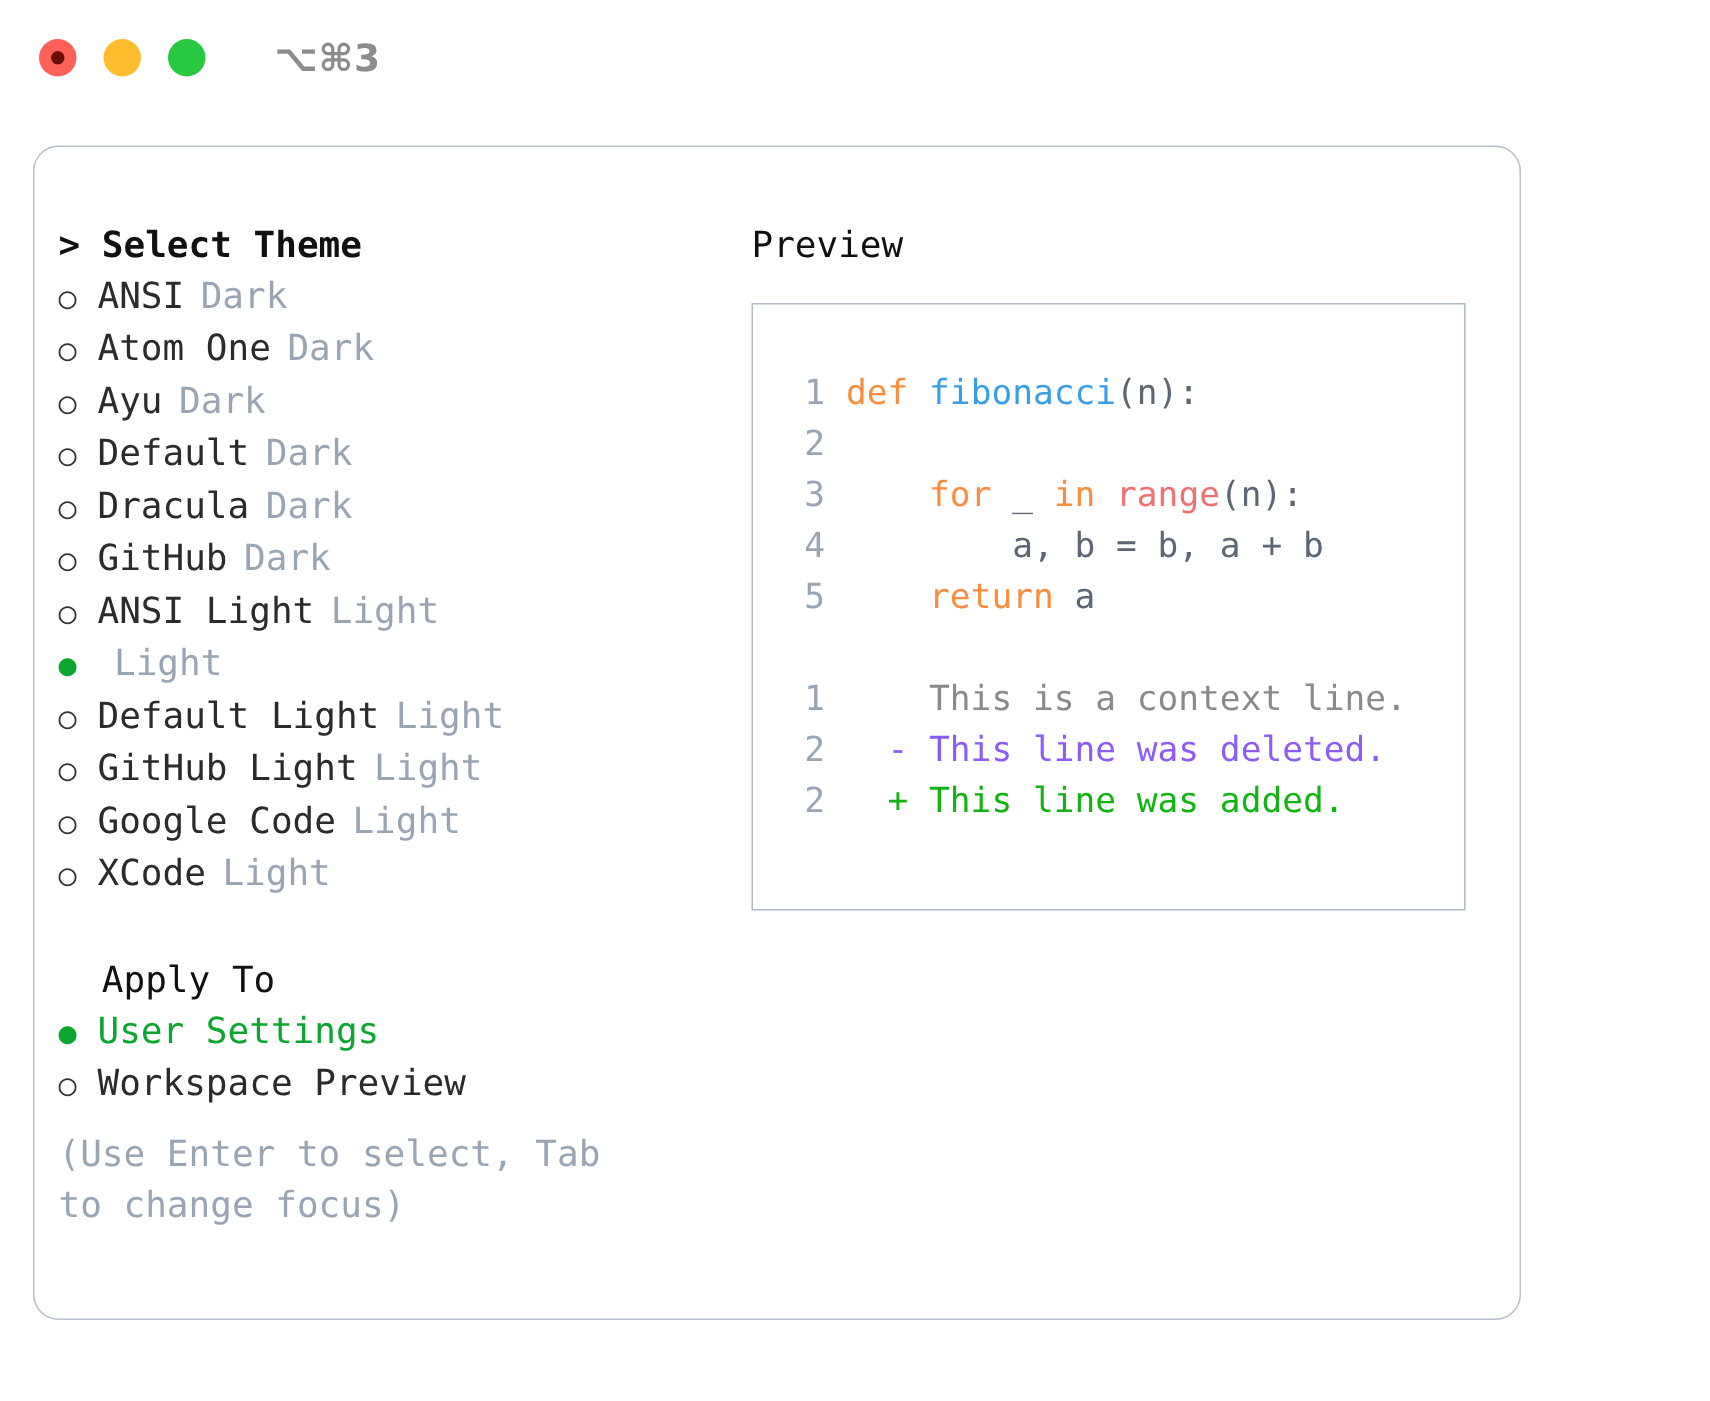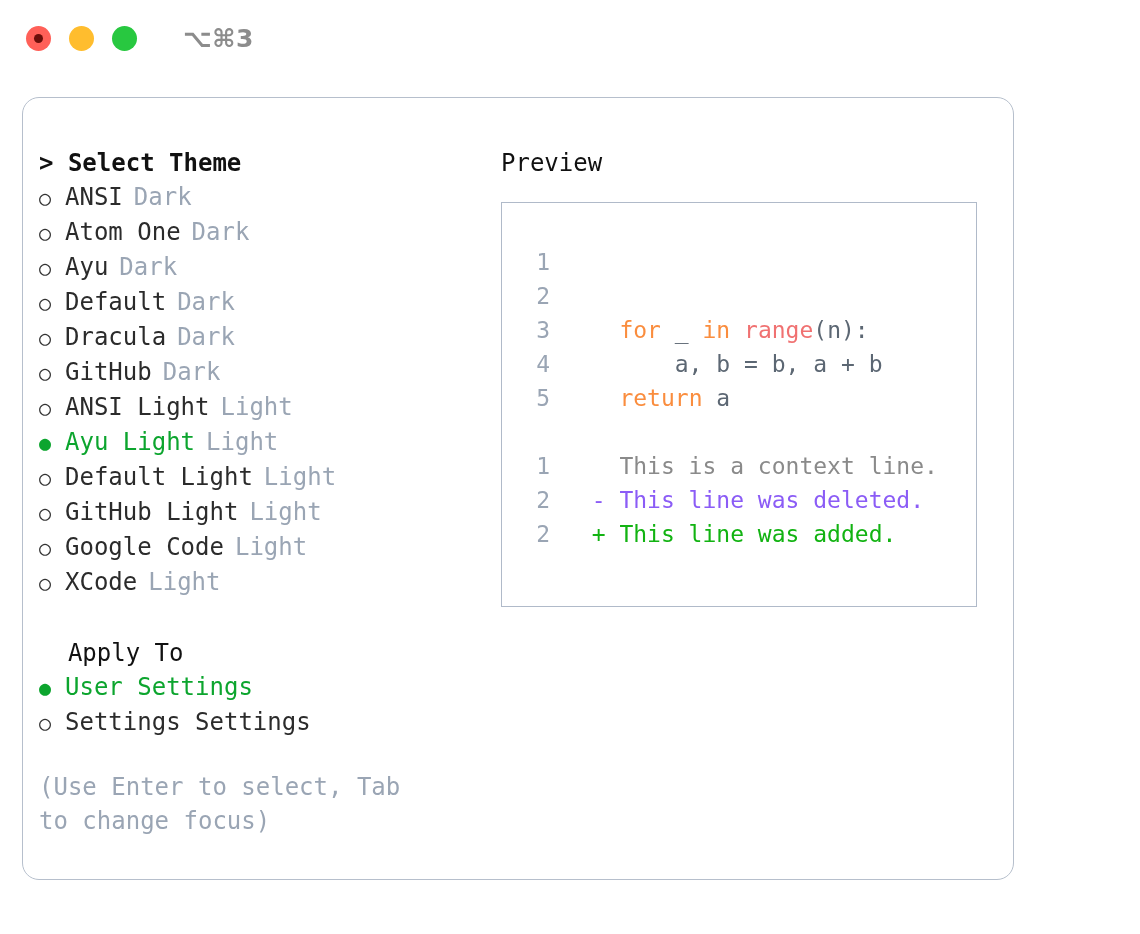--- a/index.html
+++ b/index.html
@@ -117,21 +117,21 @@
     font-size: 20px;
   }
   .opt-label { color: #2b2b2b; text-align: center; }
   .opt-label.sel { color: #0ca52e; }
   .opt-tag {
     color: #9aa5b4;
     margin-left: 11px;
   }
   .group-gap { height: 36px; }
   .hint {
-    margin-top: 30px;
+    margin-top: 12px;
     color: #9aa5b4;
     font-size: 24px;
     line-height: 34px;
     width: 400px;
   }
 
   
   .right-col {
     position: absolute;
     left: 478px;
@@ -193,43 +193,43 @@
       <div class="left-col">
         <div class="section-header focused">&gt; Select Theme</div>
         <div id="theme-list">
             <div class="opt-row"><span class="bullet">○</span><span class="opt-label">ANSI</span><span class="opt-tag">Dark</span></div>
             <div class="opt-row"><span class="bullet">○</span><span class="opt-label">Atom One</span><span class="opt-tag">Dark</span></div>
             <div class="opt-row"><span class="bullet">○</span><span class="opt-label">Ayu</span><span class="opt-tag">Dark</span></div>
             <div class="opt-row"><span class="bullet">○</span><span class="opt-label">Default</span><span class="opt-tag">Dark</span></div>
             <div class="opt-row"><span class="bullet">○</span><span class="opt-label">Dracula</span><span class="opt-tag">Dark</span></div>
             <div class="opt-row"><span class="bullet">○</span><span class="opt-label">GitHub</span><span class="opt-tag">Dark</span></div>
             <div class="opt-row"><span class="bullet">○</span><span class="opt-label">ANSI Light</span><span class="opt-tag">Light</span></div>
-            <div class="opt-row"><span class="bullet sel">●</span><span class="opt-label sel">Ayu Light</span><span class="opt-tag">Light</span></div>
+            <div class="opt-row"><span class="bullet sel">●</span><span class="opt-tag">Light</span></div>
             <div class="opt-row"><span class="bullet">○</span><span class="opt-label">Default Light</span><span class="opt-tag">Light</span></div>
             <div class="opt-row"><span class="bullet">○</span><span class="opt-label">GitHub Light</span><span class="opt-tag">Light</span></div>
             <div class="opt-row"><span class="bullet">○</span><span class="opt-label">Google Code</span><span class="opt-tag">Light</span></div>
             <div class="opt-row"><span class="bullet">○</span><span class="opt-label">XCode</span><span class="opt-tag">Light</span></div>
           </div>
 
         <div class="group-gap"></div>
 
         <div class="section-header unfocused">  Apply To</div>
         <div id="apply-list">
             <div class="opt-row"><span class="bullet sel">●</span><span class="opt-label sel">User Settings</span></div>
-            <div class="opt-row"><span class="bullet">○</span><span class="opt-label">Settings Settings</span></div>
+            <div class="opt-row"><span class="bullet">○</span><span class="opt-label">Workspace Preview</span></div>
           </div>
 
         <div class="hint">(Use Enter to select, Tab to change focus)</div>
       </div>
 
       <div class="right-col">
         <div class="section-header unfocused">Preview</div>
         <div class="preview-box">
           <div id="code-list">
-              <div class="code-line"><span class="ln">1</span></div>
+              <div class="code-line"><span class="ln">1</span><span class="code-text"><span class="t-kw">def </span><span class="t-fn">fibonacci</span><span class="t-pl">(n):</span></span></div>
               <div class="code-line"><span class="ln">2</span></div>
               <div class="code-line"><span class="ln">3</span><span class="code-text"><span class="t-pl">    </span><span class="t-kw">for</span><span class="t-pl"> _ </span><span class="t-kw">in</span><span class="t-pl"> </span><span class="t-bi">range</span><span class="t-pl">(n):</span></span></div>
               <div class="code-line"><span class="ln">4</span><span class="code-text"><span class="t-pl">        a, b = b, a + b</span></span></div>
               <div class="code-line"><span class="ln">5</span><span class="code-text"><span class="t-pl">    </span><span class="t-kw">return</span><span class="t-pl"> a</span></span></div>
             </div>
           <div class="diff-gap"></div>
           <div id="diff-list">
               <div class="code-line"><span class="ln">1</span><span class="code-text d-ctx">    This is a context line.</span></div>
               <div class="code-line"><span class="ln">2</span><span class="code-text d-del">  - This line was deleted.</span></div>
               <div class="code-line"><span class="ln">2</span><span class="code-text d-add">  + This line was added.</span></div>

